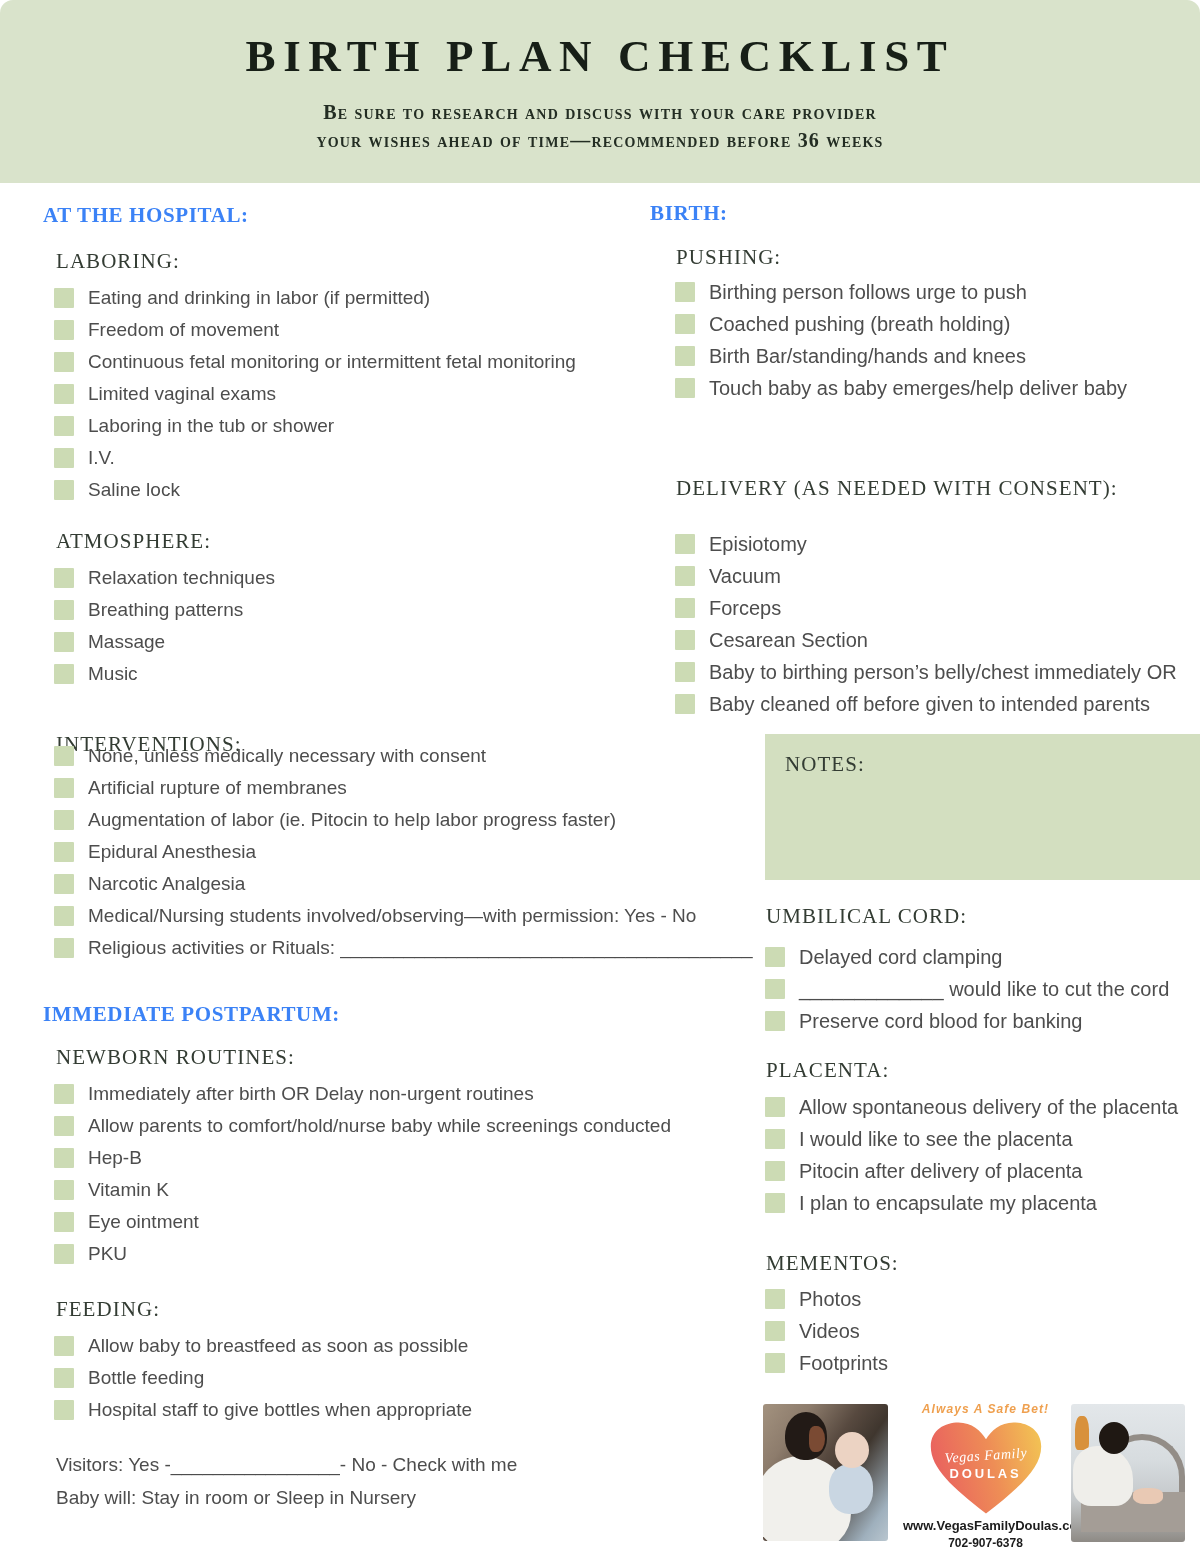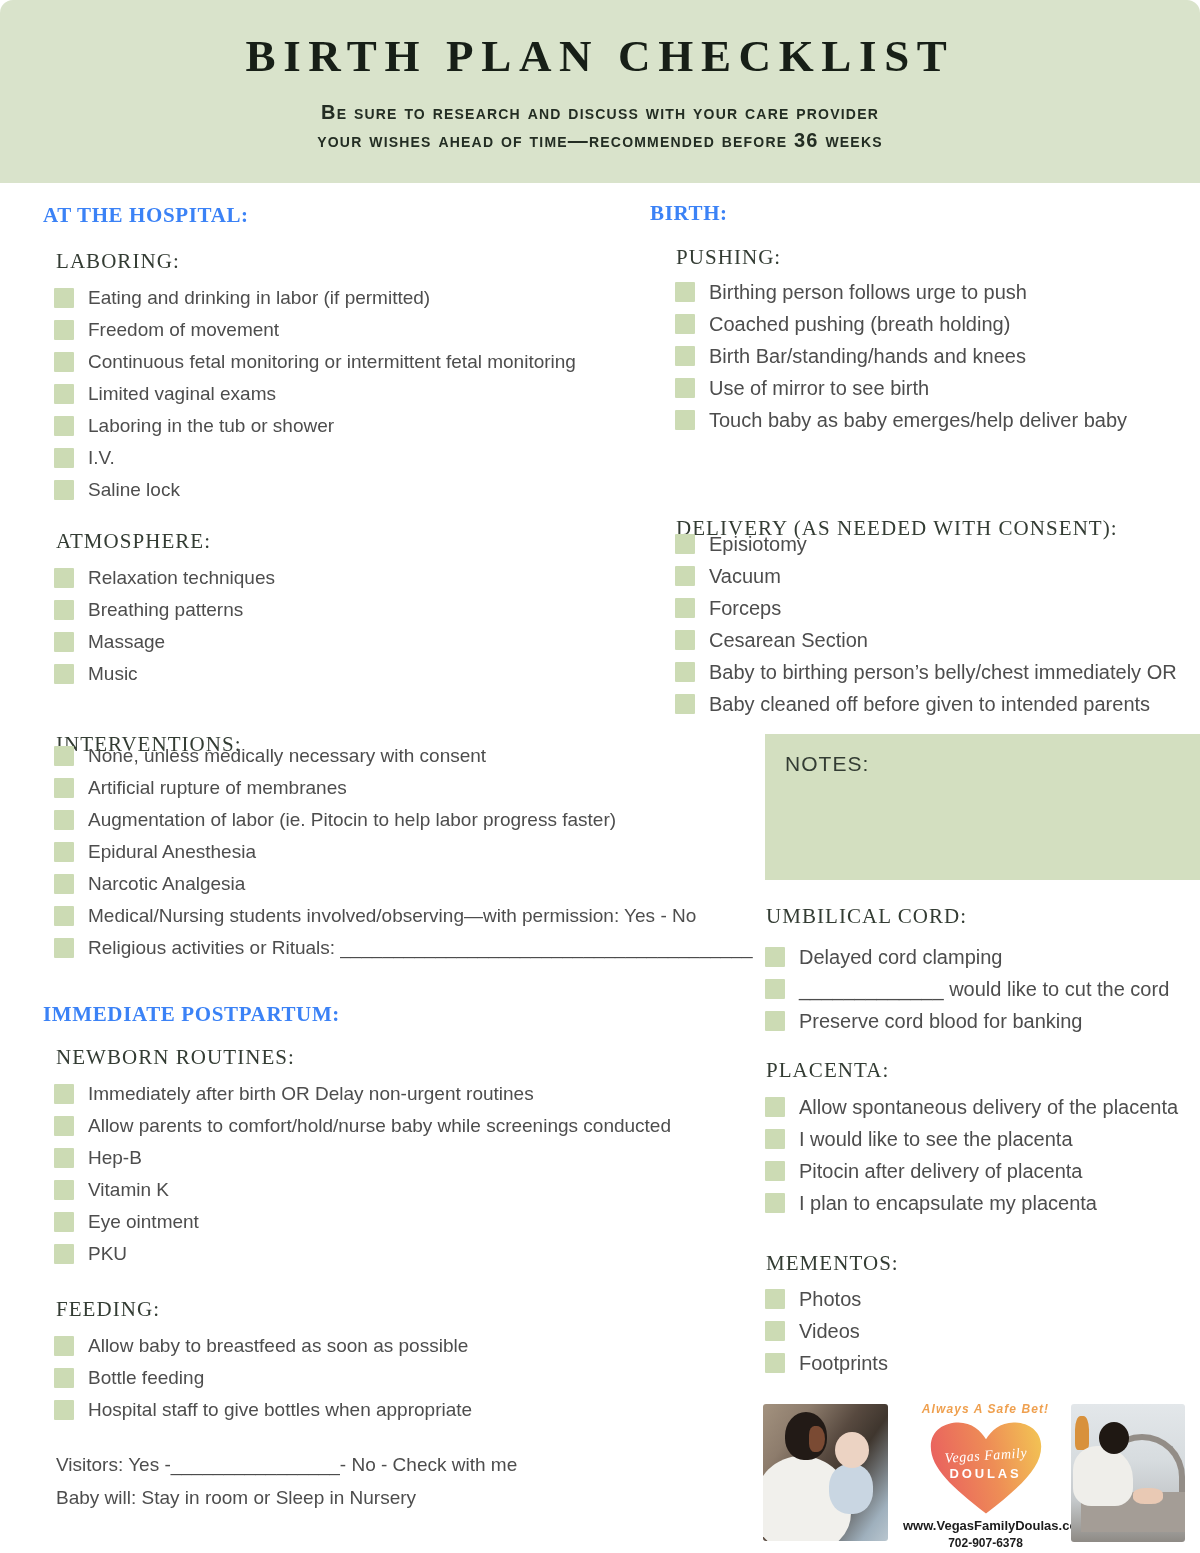--- a/index.html
+++ b/index.html
@@ -12,21 +12,21 @@
   .header-band {
     position:absolute; top:0; left:0; width:1200px; height:183px;
     background:#d9e3cb; text-align:center;
   }
   .main-title {
     padding-top:30px; font-family:"Liberation Serif", serif;
     font-size:45px; font-weight:700; letter-spacing:0.17em;
     color:#171f17;
   }
   .subtitle {
-    margin-top:16px; font-family:Liberation Sans, sans-serif;
+    margin-top:16px; font-family:Liberation Serif, serif;
     font-variant:small-caps; font-weight:600; font-size:20px;
     letter-spacing:0.06em; color:#232d23; line-height:28px;
   }
   
   .h1 {
     position:absolute; font-family:"Liberation Serif", serif;
     font-weight:700; font-size:21px; letter-spacing:0.03em; color:#3b82f6;
   }
   .h2 {
     position:absolute; font-family:"Liberation Serif", serif;
@@ -43,21 +43,21 @@
   .plain-line {
     position:absolute; font-size:19px; color:#4d4d4d; white-space:nowrap;
   }
   
   .notes-box {
     position:absolute; left:765px; top:734px; width:435px; height:146px;
     background:#d3dfc0;
   }
   .notes-label {
     position:absolute; left:20px; top:18px;
-    font-family:Liberation Sans, sans-serif; font-size:21px;
+    font-family:Liberation Serif, serif; font-size:21px;
     letter-spacing:0.05em; color:#333c33;
   }
   
   .photo {
     position:absolute; border-radius:3px; overflow:hidden;
   }
   .photo1 { left:763px; top:1404px; width:125px; height:137px;
     background:linear-gradient(125deg,#a3927f 0%,#8d7c6c 22%,#57493f 45%,#3f362e 60%,#9fb0bd 88%,#b9c6cf 100%); }
   .photo1 .shirt { position:absolute; left:-8px; top:52px; width:96px; height:95px;
     background:#f1f0ec; border-radius:48% 52% 40% 40%; }
@@ -296,32 +296,28 @@
       <div class="row">
         <span class="cb"></span>
         <span class="lbl">Coached pushing (breath holding)</span>
       </div>
 
       <div class="row">
         <span class="cb"></span>
         <span class="lbl">Birth Bar/standing/hands and knees</span>
       </div>
 
-      <div class="row">
-        <span class="cb"></span>
-        <span class="lbl">Use of mirror to see birth</span>
-      </div>
 
       <div class="row">
         <span class="cb"></span>
         <span class="lbl">Touch baby as baby emerges/help deliver baby</span>
       </div>
     </div>
 
-  <div class="h2" style="left:676px; top:516px;text-align:right;">DELIVERY (AS NEEDED WITH CONSENT):</div>
+  <div class="h2" style="left:676px; top:476px;text-align:right;">DELIVERY (AS NEEDED WITH CONSENT):</div>
   <div class="rows rc" style="left:675px; top:528px;">
 
       <div class="row">
         <span class="cb"></span>
         <span class="lbl">Episiotomy</span>
       </div>
 
       <div class="row">
         <span class="cb"></span>
         <span class="lbl">Vacuum</span>

